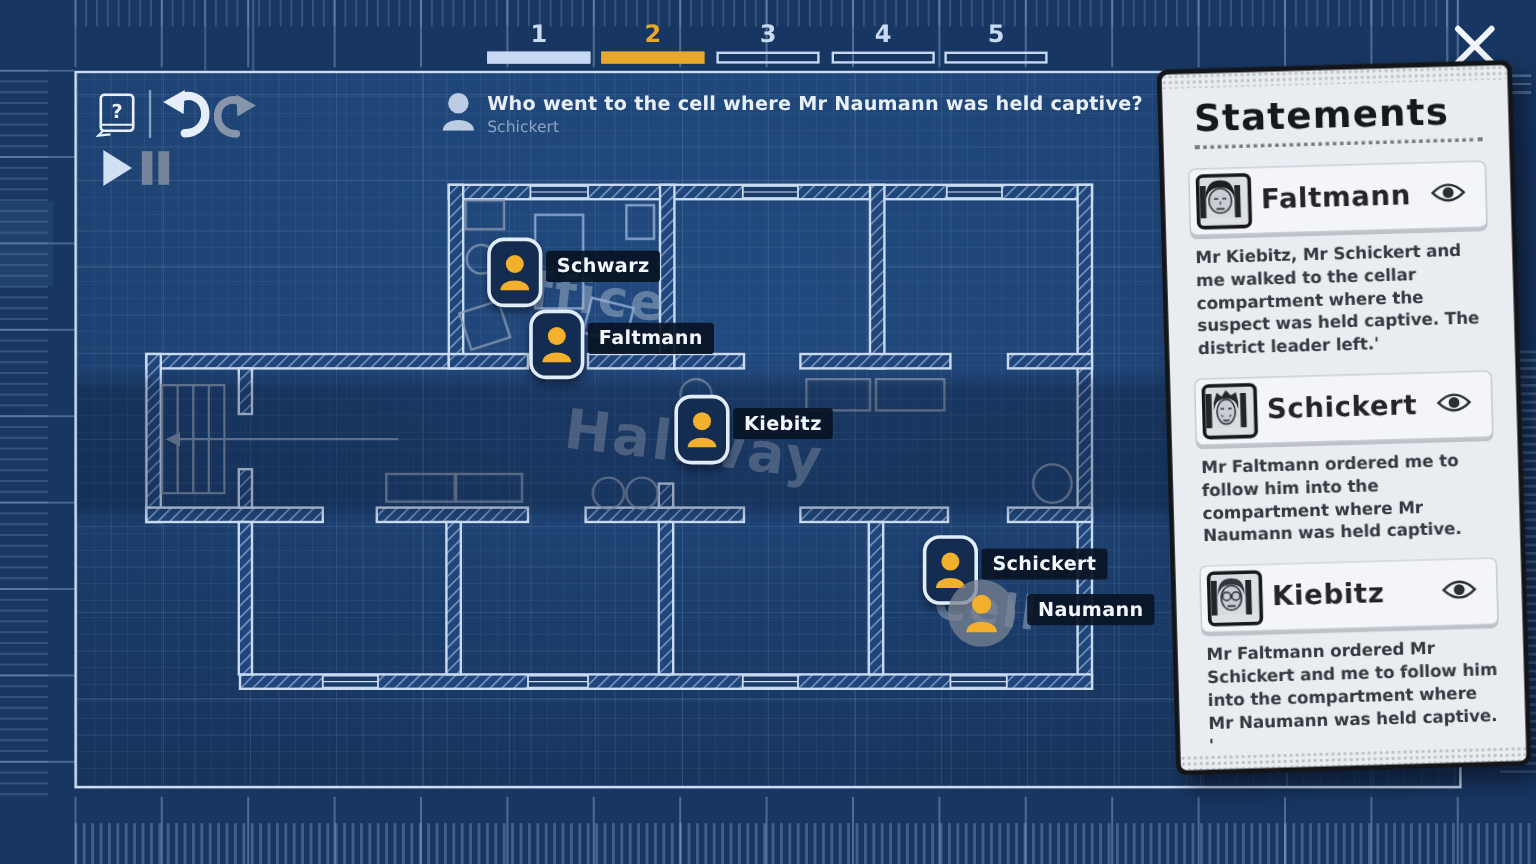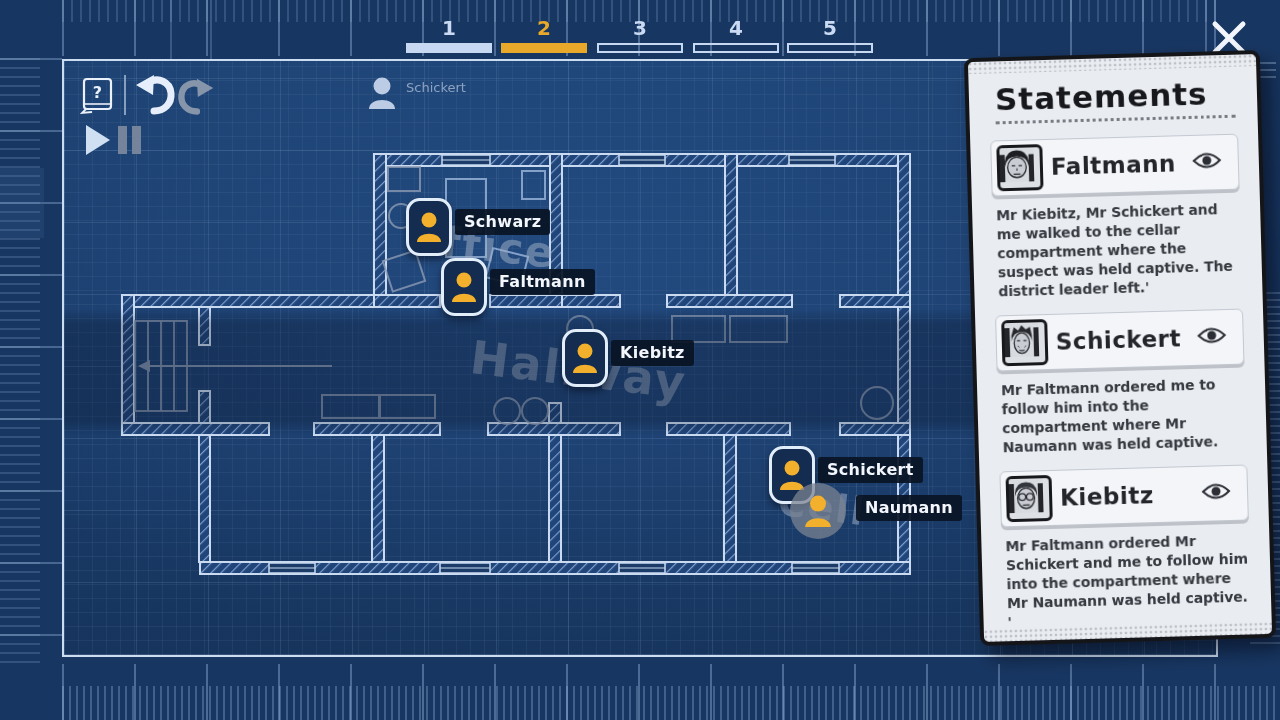--- a/index.html
+++ b/index.html
@@ -303,20 +303,21 @@
         <rect x="14" y="1" width="9" height="28" fill="#76849b"></rect>
       </svg>
     </div>
 
     <div class="q-head">
       <svg width="28" height="32" viewBox="0 0 28 32">
         <circle cx="14" cy="9" r="8.5" fill="#bcccе5" style="fill:#bccce5"></circle>
         <path d="M1 32 C1 20 27 20 27 32 Z" fill="#bccce5"></path>
       </svg>
       <div class="q-text">
+        <div class="q-title">Who went to the cell where Mr Naumann was held captive?</div>
         <div class="q-answer">Schickert</div>
       </div>
     </div>
   </div>
 
   <div class="paper">
     <div class="halftone top"></div>
     <div class="halftone bot"></div>
     <div class="p-title">Statements</div>
     <hr class="p-rule">

